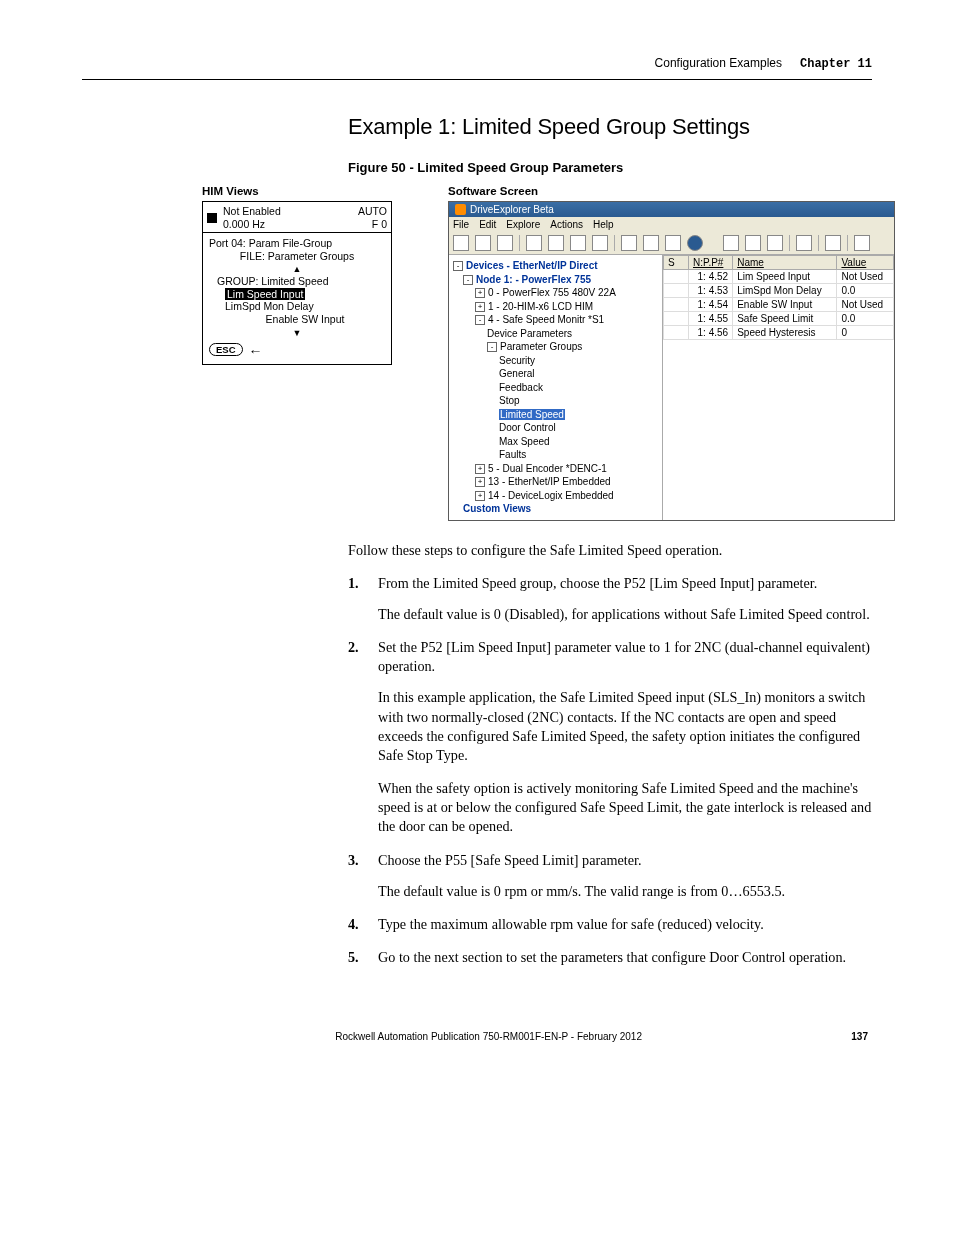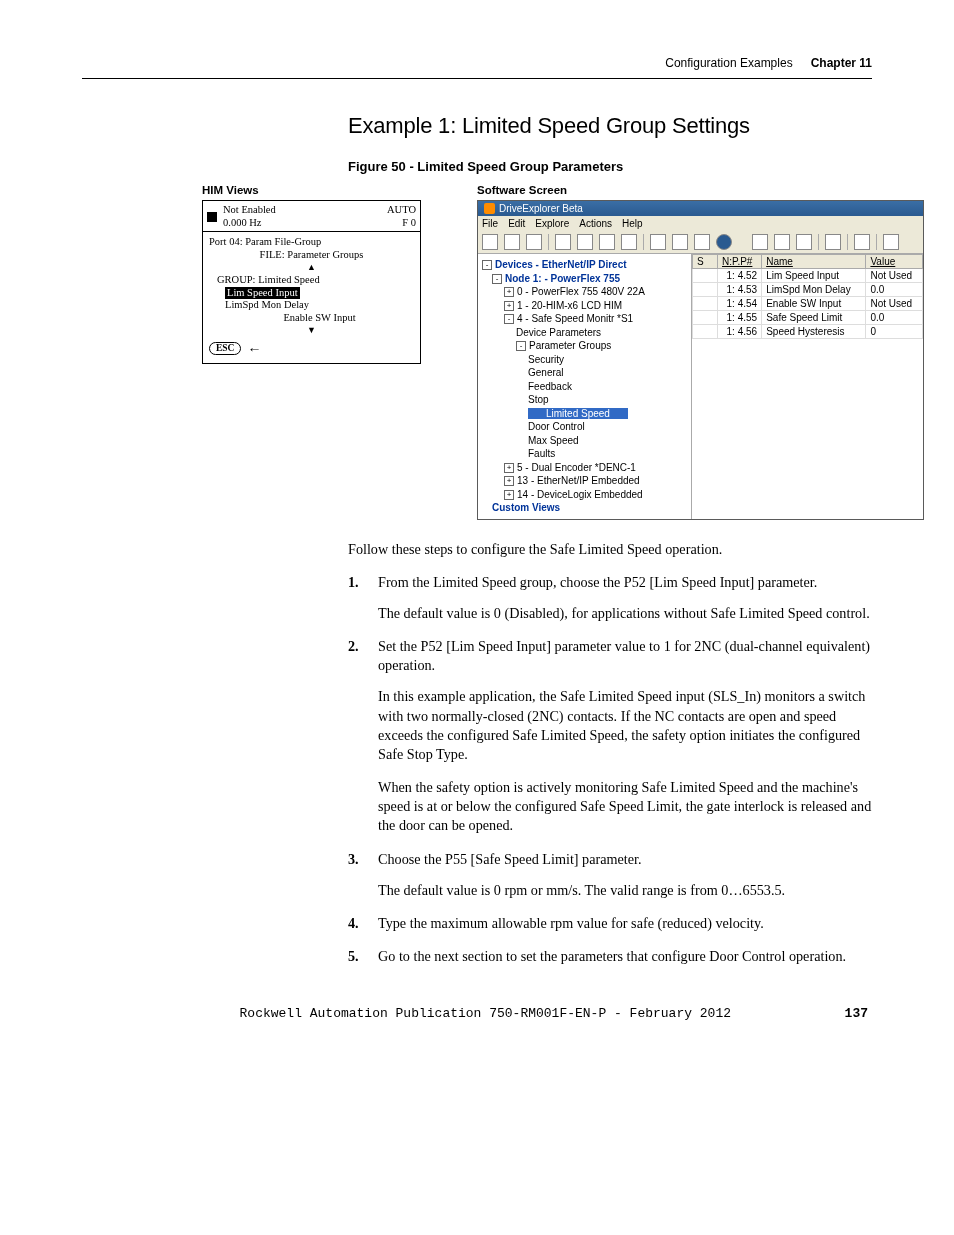--- a/index.html
+++ b/index.html
@@ -19,21 +19,21 @@
     justify-content: flex-end;
     align-items: baseline;
     font-family: 'Helvetica Neue', Arial, sans-serif;
     font-size: 12px;
     border-bottom: 1px solid #000;
     padding-bottom: 8px;
     margin-bottom: 34px;
     padding-top: 6px;
   }
   .top-header .label { margin-right: 18px; font-weight: 300; }
-  .top-header .chap { font-weight: bold; }
+  .top-header .chap { font-weight: bold; font-family: Liberation Mono, monospace; }
   .main-col {
     margin-left: 266px;
   }
   h2.section-title {
     font-family: 'Helvetica Neue', Arial, sans-serif;
     font-weight: 400;
     font-size: 22px;
     margin: 0 0 20px 0;
     letter-spacing: -0.2px;
   }
@@ -51,22 +51,22 @@
     align-items: flex-start;
   }
   .screen-label {
     font-family: 'Helvetica Neue', Arial, sans-serif;
     font-weight: 700;
     font-size: 11.5px;
     margin-bottom: 4px;
   }
   
   .him {
-    width: 219px;
-    font-family: Liberation Serif, serif;
+    width: 190px;
+    font-family: Liberation Sans, sans-serif;
     font-size: 10.5px;
     line-height: 1.2;
   }
   .him-top {
     border: 1px solid #000;
     display: flex;
     justify-content: space-between;
     padding: 3px 4px 2px 4px;
   }
   .him-top .left { display:flex; align-items:center; gap:6px;}
@@ -107,21 +107,21 @@
   }
   .tb-ico {
     width:14px;height:14px;border:1px solid #888;background:#fff;display:inline-block;
     position:relative;flex:0 0 auto;
   }
   .tb-sep{width:1px;height:16px;background:#aaa;display:inline-block;flex:0 0 auto;}
   .soft .panes { display:flex; background:#fff;}
   .tree-pane { width:205px; border-right:1px solid #aaa; padding:4px 4px; line-height:1.35;}
   .tree-pane .node{white-space:nowrap;}
   .tree-pane .bold{font-weight:bold;color:#003399;}
-  .tree-pane .sel{background:#316ac5;color:#fff;padding:0 18px;}
+  .tree-pane .sel{background:#316ac5;color:#fff;padding:0 1px;}
   .tree-pane .ind1{padding-left:10px;}
   .tree-pane .ind2{padding-left:22px;}
   .tree-pane .ind3{padding-left:34px;}
   .tree-pane .ind4{padding-left:46px;}
   .tree-pane .box{display:inline-block;width:8px;height:8px;border:1px solid #666;text-align:center;line-height:7px;font-size:8px;margin-right:3px;vertical-align:middle;}
   .grid-pane { flex:1; overflow:hidden;}
   .grid-pane table{width:100%;border-collapse:collapse;font-size:10px;}
   .grid-pane th{background:#ece9d8;border:1px solid #aaa;text-align:left;padding:1px 4px;font-weight:normal;text-decoration:underline;}
   .grid-pane td{border:1px solid #ddd;padding:1px 4px;}
   .grid-pane td.num{text-align:right;white-space:nowrap;}
@@ -129,23 +129,23 @@
   .body-text {
     font-size: 14.2px;
     line-height: 1.35;
   }
   .body-text p {margin:0 0 14px 0;}
   ol.steps { list-style:none; padding:0; margin:0;}
   ol.steps > li { position:relative; padding-left:30px; margin-bottom:14px;}
   ol.steps > li .n { position:absolute; left:0; top:0; font-weight:bold;}
   ol.steps .sub { margin-top:12px; }
   .footer {
-    margin-top: 40px;
+    margin-top: 64px;
     display:flex;justify-content:space-between;align-items:center;
-    font-family:Liberation Mono, monospace;font-size:13px;
+    font-family:Liberation Sans, sans-serif;font-size:10px;
     padding: 0 4px;
   }
   .footer .pub{flex:1;text-align:center;}
   .footer .pg{font-weight:bold;}
 </style>
 </head>
 <body>
 
 <div class="page">
   <div class="top-header">

